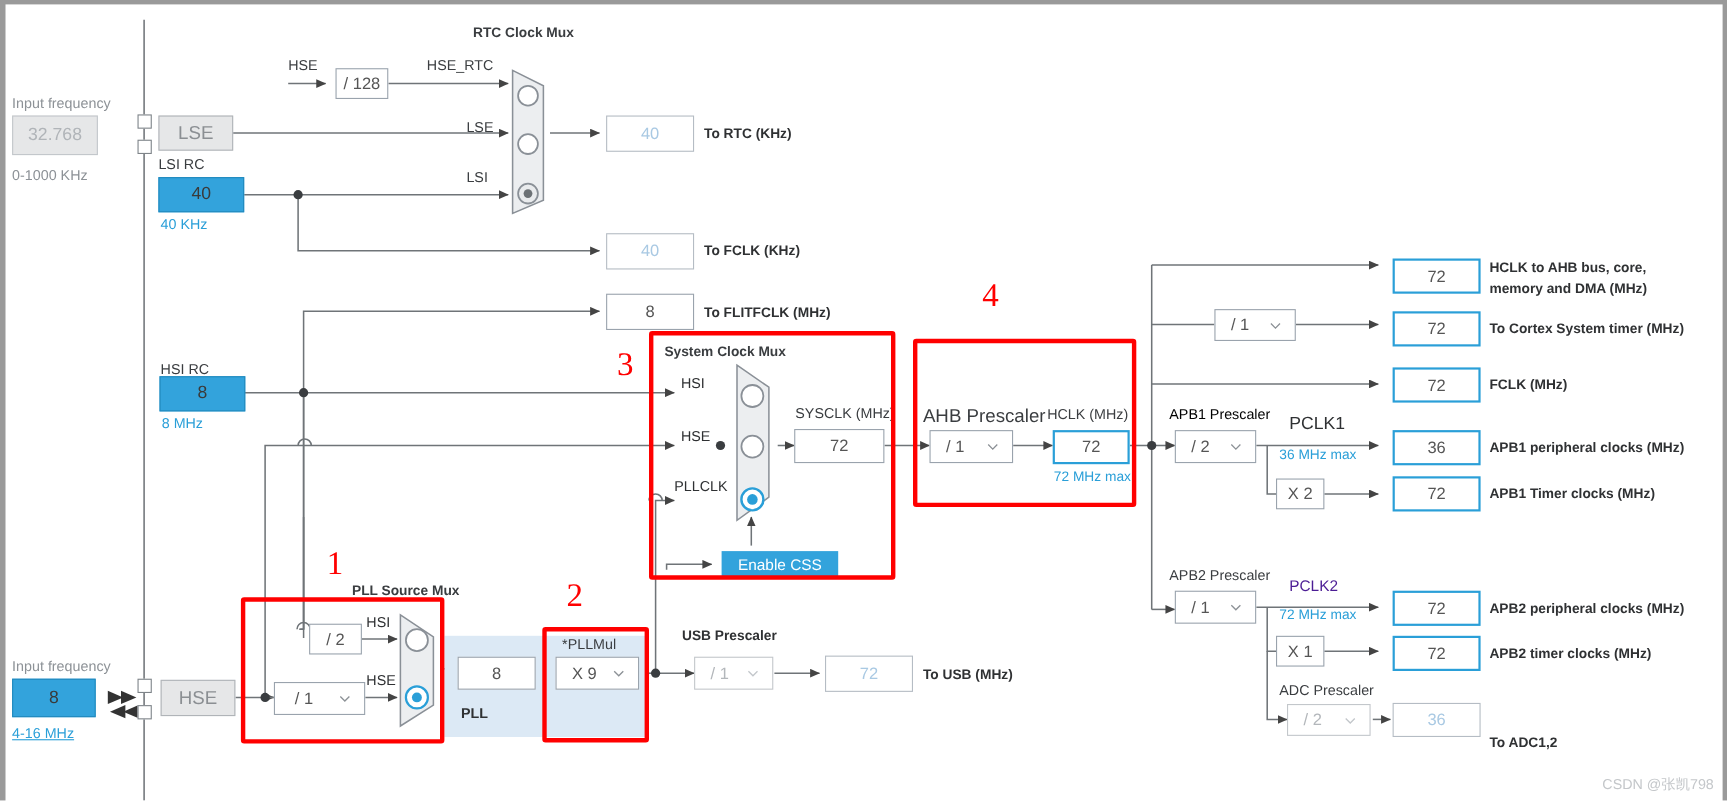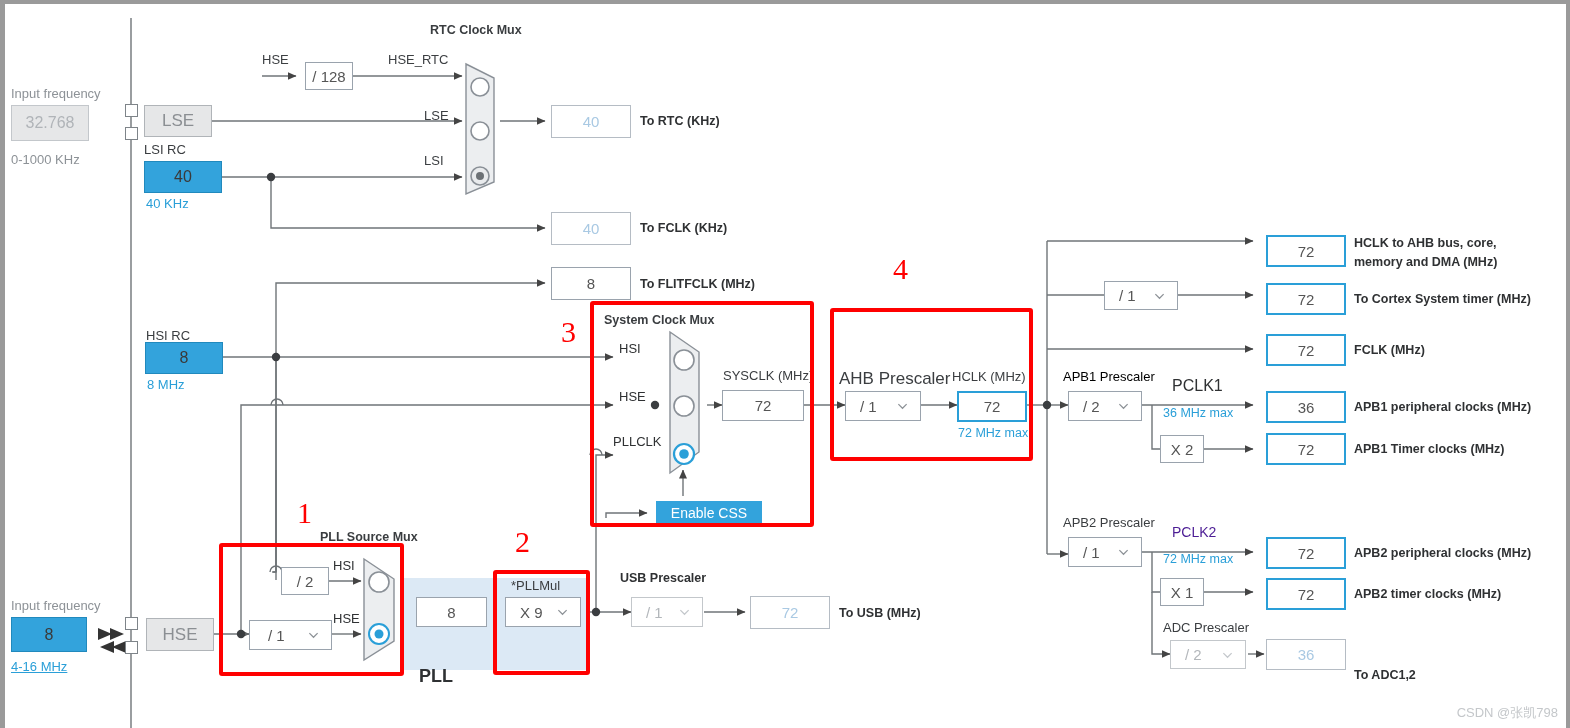--- a/index.html
+++ b/index.html
@@ -236,21 +236,21 @@
   <div class="lbl sig" style="left:333px;top:611px;color:#2f3133;">HSE</div>
   <svg style="position:absolute;left:360px;top:557px;width:44px;height:105px;">
     <polygon points="4,2 34,22 34,84 4,103" fill="#eceef0" stroke="#8a9097" stroke-width="1.4"></polygon>
     <circle cx="19" cy="25" r="10" fill="#fff" stroke="#8a9097" stroke-width="1.6"></circle>
     <circle cx="19" cy="77" r="10" fill="#fff" stroke="#2a9fd8" stroke-width="2"></circle>
     <circle cx="19" cy="77" r="4.5" fill="#2a9fd8"></circle>
   </svg>
 
   <div class="pllband" style="left:404px;top:578px;width:186px;height:92px;"></div>
   <div class="plain" style="left:416px;top:597px;width:71px;height:30px;">8</div>
-  <div class="lbl bold" style="left:419px;top:641px;font-size:18px;margin-top:25px;">PLL</div>
+  <div class="lbl bold" style="left:419px;top:641px;font-size:13px;">PLL</div>
   <div class="lbl" style="left:511px;top:578px;font-size:13px;color:#3a3d40;">*PLLMul</div>
   <div class="divbox" style="left:505px;top:597px;width:76px;height:30px;padding-left:14px;">
     <span>X 9</span>
     <svg class="chev" viewBox="0 0 12 12">
         <path d="M1.5,4 L6,8.5 L10.5,4" fill="none" stroke="#8c9196" stroke-width="1.3"></path>
       </svg>
   </div>
 
   <div class="lbl bold" style="left:620px;top:571px;">USB Prescaler</div>
   <div class="divbox dis" style="left:631px;top:597px;width:72px;height:30px;padding-left:14px;">

